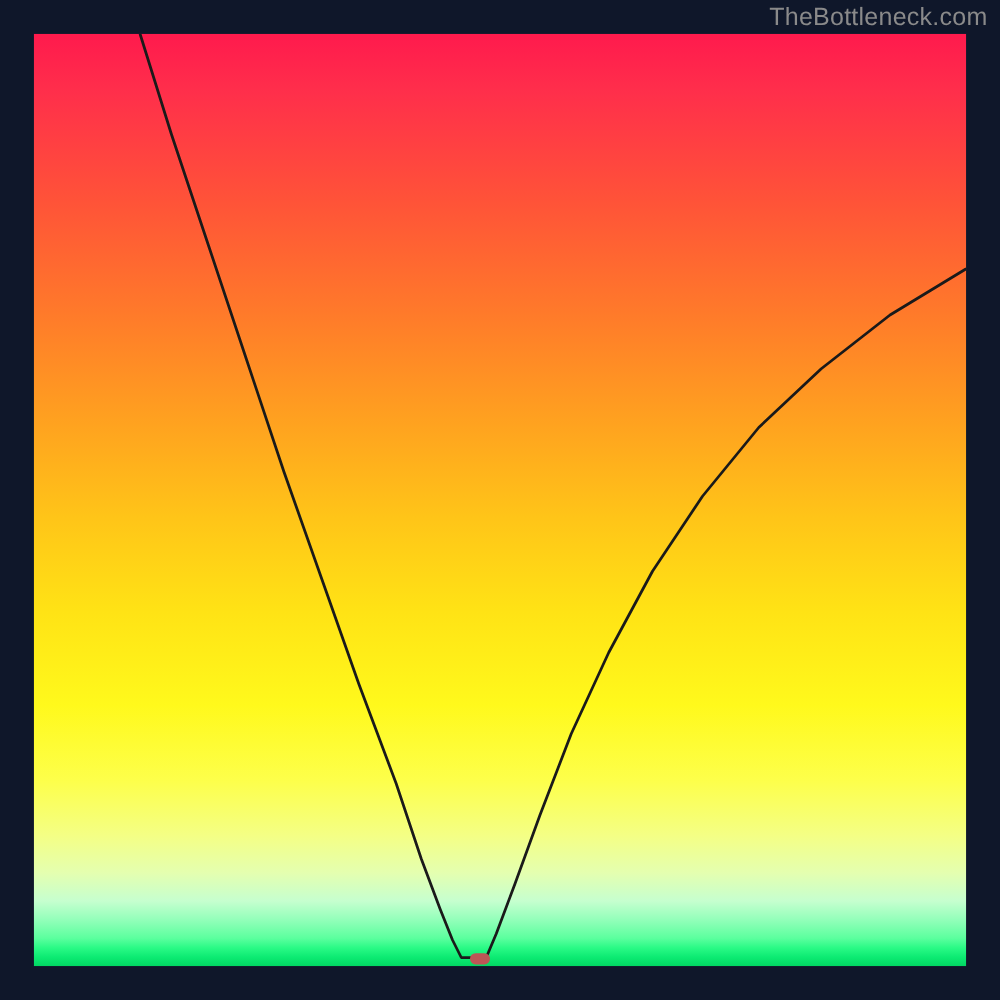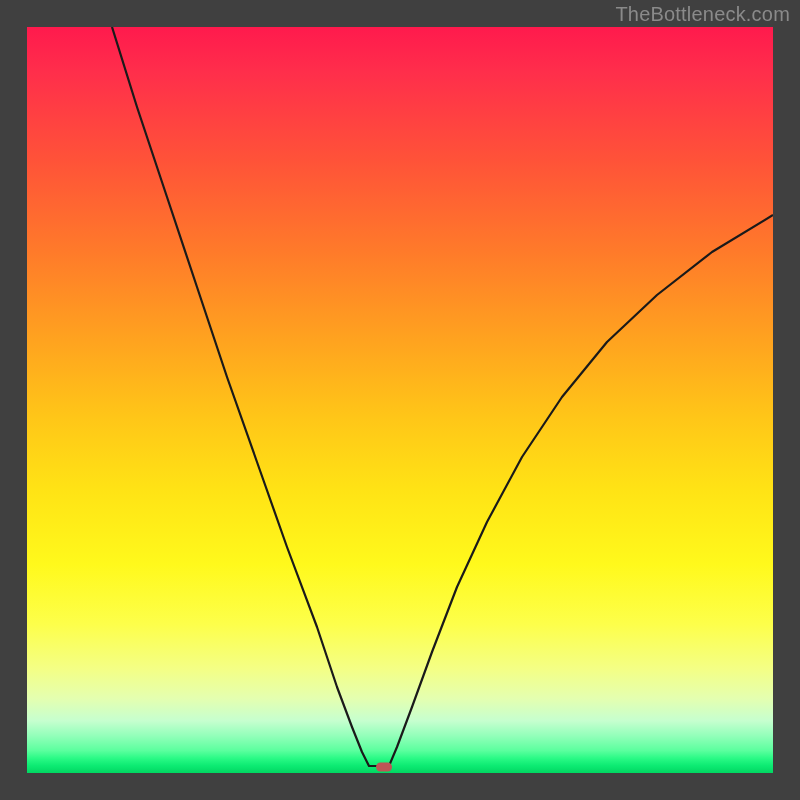--- a/index.html
+++ b/index.html
@@ -8,21 +8,21 @@
     width: 800px;
     height: 800px;
     overflow: hidden;
     background: #000;
     font-family: Arial, Helvetica, sans-serif;
   }
   .frame {
     position: absolute;
     left: 0; top: 0;
     width: 800px; height: 800px;
-    background: #404040;
+    background: #0f172a;
   }
   .plot {
     position: absolute;
     left: 27px;
     top: 27px;
     width: 746px;
     height: 746px;
     overflow: hidden;
   }
   .gradient {

